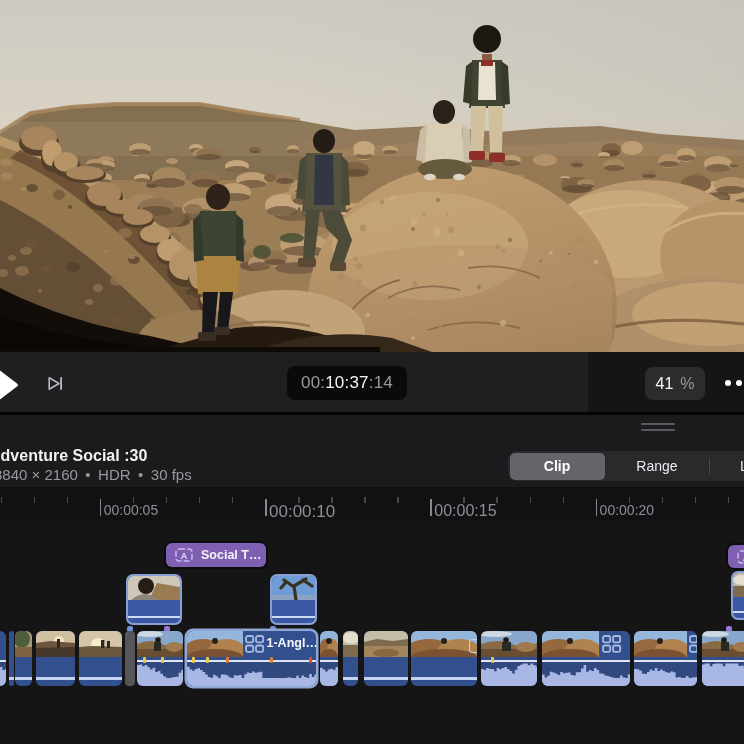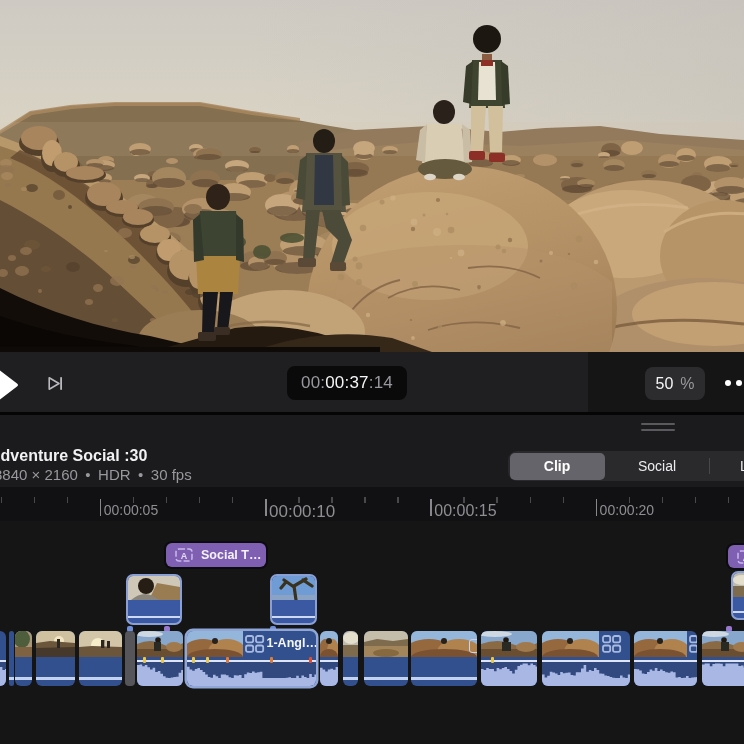--- a/index.html
+++ b/index.html
@@ -506,40 +506,40 @@
 <div class="abs" style="left:0;top:352px;width:588px;height:60px;background:#1f1f21">
   <svg class="abs" style="left:0;top:14px" width="20" height="38" viewBox="0 0 20 38">
       <path d="M-6,0 L17,17.5 Q19,19 17,20.5 L-6,38 Z" fill="#fff"></path>
     </svg>
   <svg class="abs" style="left:47px;top:23px" width="17" height="17" viewBox="0 0 17 17">
     <path d="M2.2,2.8 L12,8.5 L2.2,14.2 Z" fill="none" stroke="#b9b9be" stroke-width="1.6" stroke-linejoin="round"></path>
     <rect x="13.2" y="2.2" width="1.8" height="12.6" fill="#b9b9be"></rect>
   </svg>
   <div class="abs" style="left:287px;top:14px;width:120px;height:34px;background:#0a0a0b;border-radius:8px;display:flex;align-items:center;justify-content:center;font-size:17px;letter-spacing:0.2px">
     <span style="color:#98989d">00:</span>
-      <span style="color:#f5f5f7">00:37</span>
+      <span style="color:#f5f5f7">10:37</span>
       <span style="color:#98989d">:14</span>
   </div>
   <div class="abs" style="left:645px;top:15px;width:60px;height:33px;background:#2c2c2e;border-radius:8px;display:flex;align-items:center;justify-content:center;gap:7px;font-size:16px">
-    <span style="color:#f5f5f7">50</span>
+    <span style="color:#f5f5f7">41</span>
       <span style="color:#98989d">%</span>
   </div>
   <div class="abs" style="left:725px;top:28px;width:6px;height:6px;border-radius:50%;background:#fff"></div>
   <div class="abs" style="left:736px;top:28px;width:6px;height:6px;border-radius:50%;background:#fff"></div>
 </div>
 <div class="abs" style="left:0;top:412px;width:744px;height:3px;background:#050506"></div>
 
 <div class="abs" style="left:0;top:415px;width:744px;height:72px;background:#1b1b1d">
   <div class="abs" style="left:641px;top:8px;width:34px;height:2.2px;border-radius:1px;background:#5a5a5e"></div>
   <div class="abs" style="left:641px;top:14px;width:34px;height:2.2px;border-radius:1px;background:#5a5a5e"></div>
   <div class="abs" style="left:-11px;top:32px;font-size:16px;font-weight:700;color:#f2f2f4;white-space:nowrap">Adventure Social :30</div>
   <div class="abs" style="left:-6px;top:51px;font-size:15px;color:#98989d;white-space:nowrap">3840 × 2160 • HDR • 30 fps</div>
   <div class="abs" style="left:508px;top:36px;width:260px;height:30px;background:#2a2a2c;border-radius:9px"></div>
   <div class="abs" style="left:509.5px;top:37.5px;width:95px;height:27px;background:#64646a;border-radius:5px;display:flex;align-items:center;justify-content:center;font-size:14px;font-weight:600;color:#fff">Clip</div>
-  <div class="abs" style="left:605px;top:36px;width:104px;height:30px;display:flex;align-items:center;justify-content:center;font-size:14px;color:#ececf0">Social</div>
+  <div class="abs" style="left:605px;top:36px;width:104px;height:30px;display:flex;align-items:center;justify-content:center;font-size:14px;color:#ececf0">Range</div>
   <div class="abs" style="left:709px;top:43px;width:1px;height:16px;background:#48484c"></div>
   <div class="abs" style="left:740px;top:36px;height:30px;display:flex;align-items:center;font-size:14px;color:#ececf0">Li</div>
 </div>
 
 <div class="abs" style="left:0;top:487px;width:744px;height:34px;background:#111113">
     <div style="position:absolute;left:0.5px;top:10px;width:1.5px;height:5.5px;background:#48484d"></div>
     <div style="position:absolute;left:33.6px;top:10px;width:1.5px;height:5.5px;background:#48484d"></div>
     <div style="position:absolute;left:66.6px;top:10px;width:1.5px;height:5.5px;background:#48484d"></div>
     <div style="position:absolute;left:99.7px;top:12px;width:1.5px;height:17px;background:#87878c"></div>
     <div style="position:absolute;left:132.7px;top:10px;width:1.5px;height:5.5px;background:#48484d"></div>

